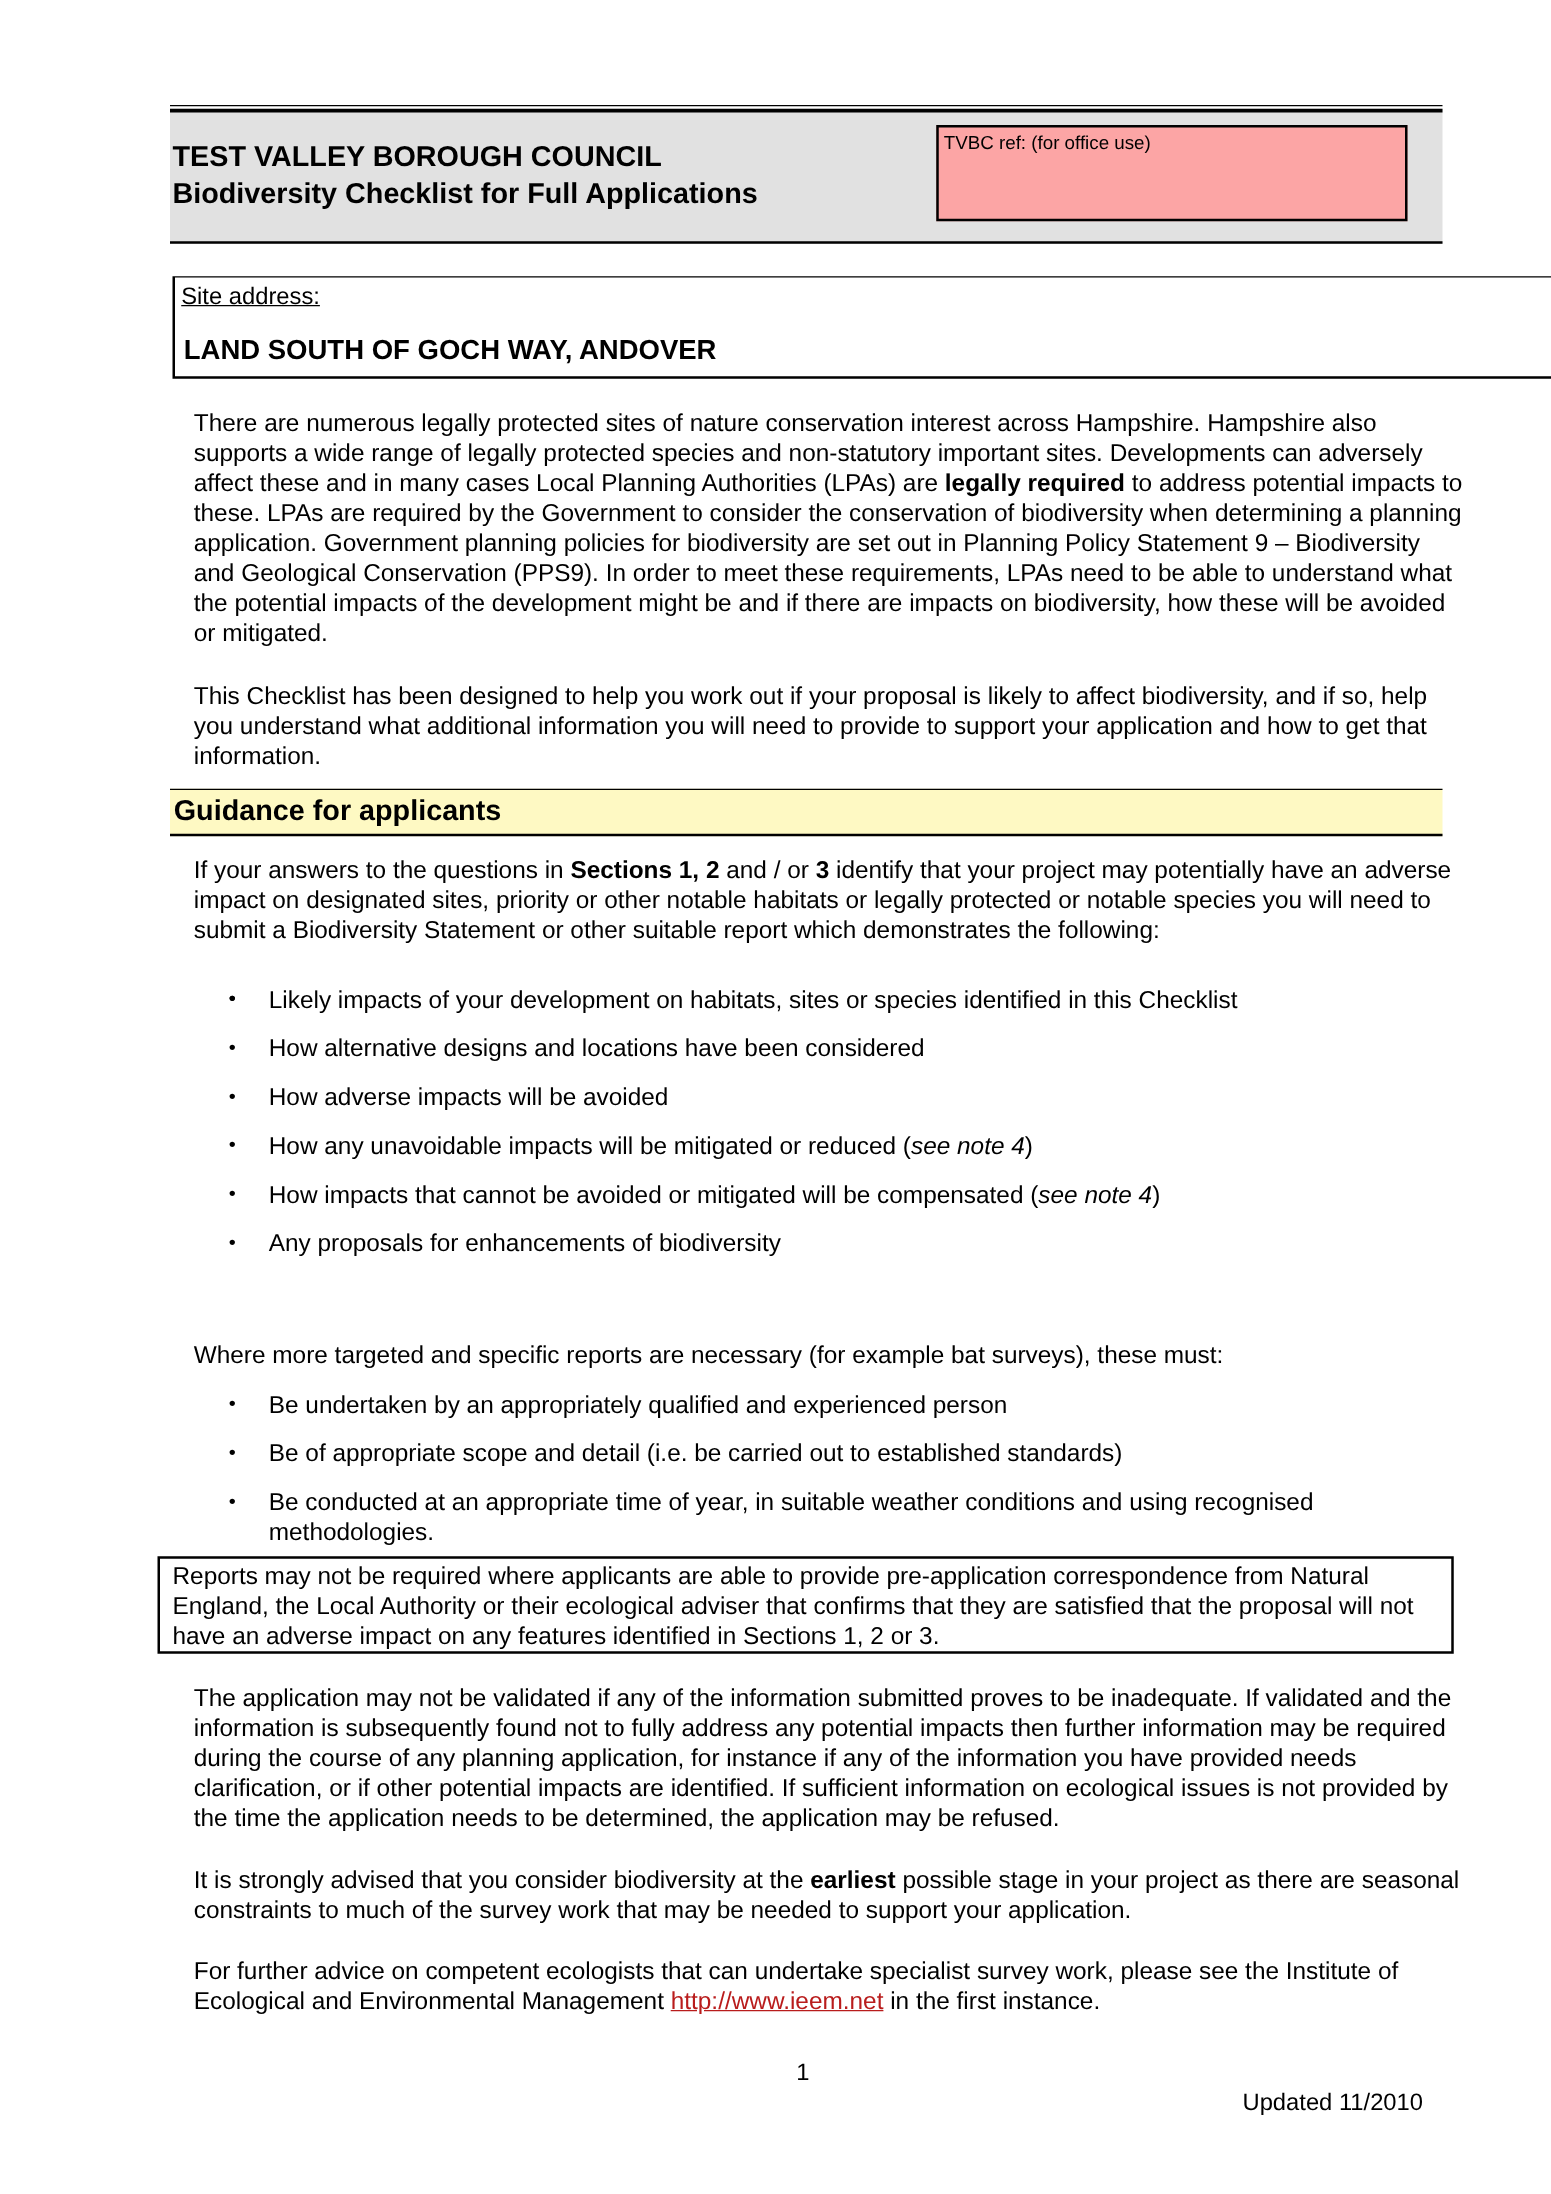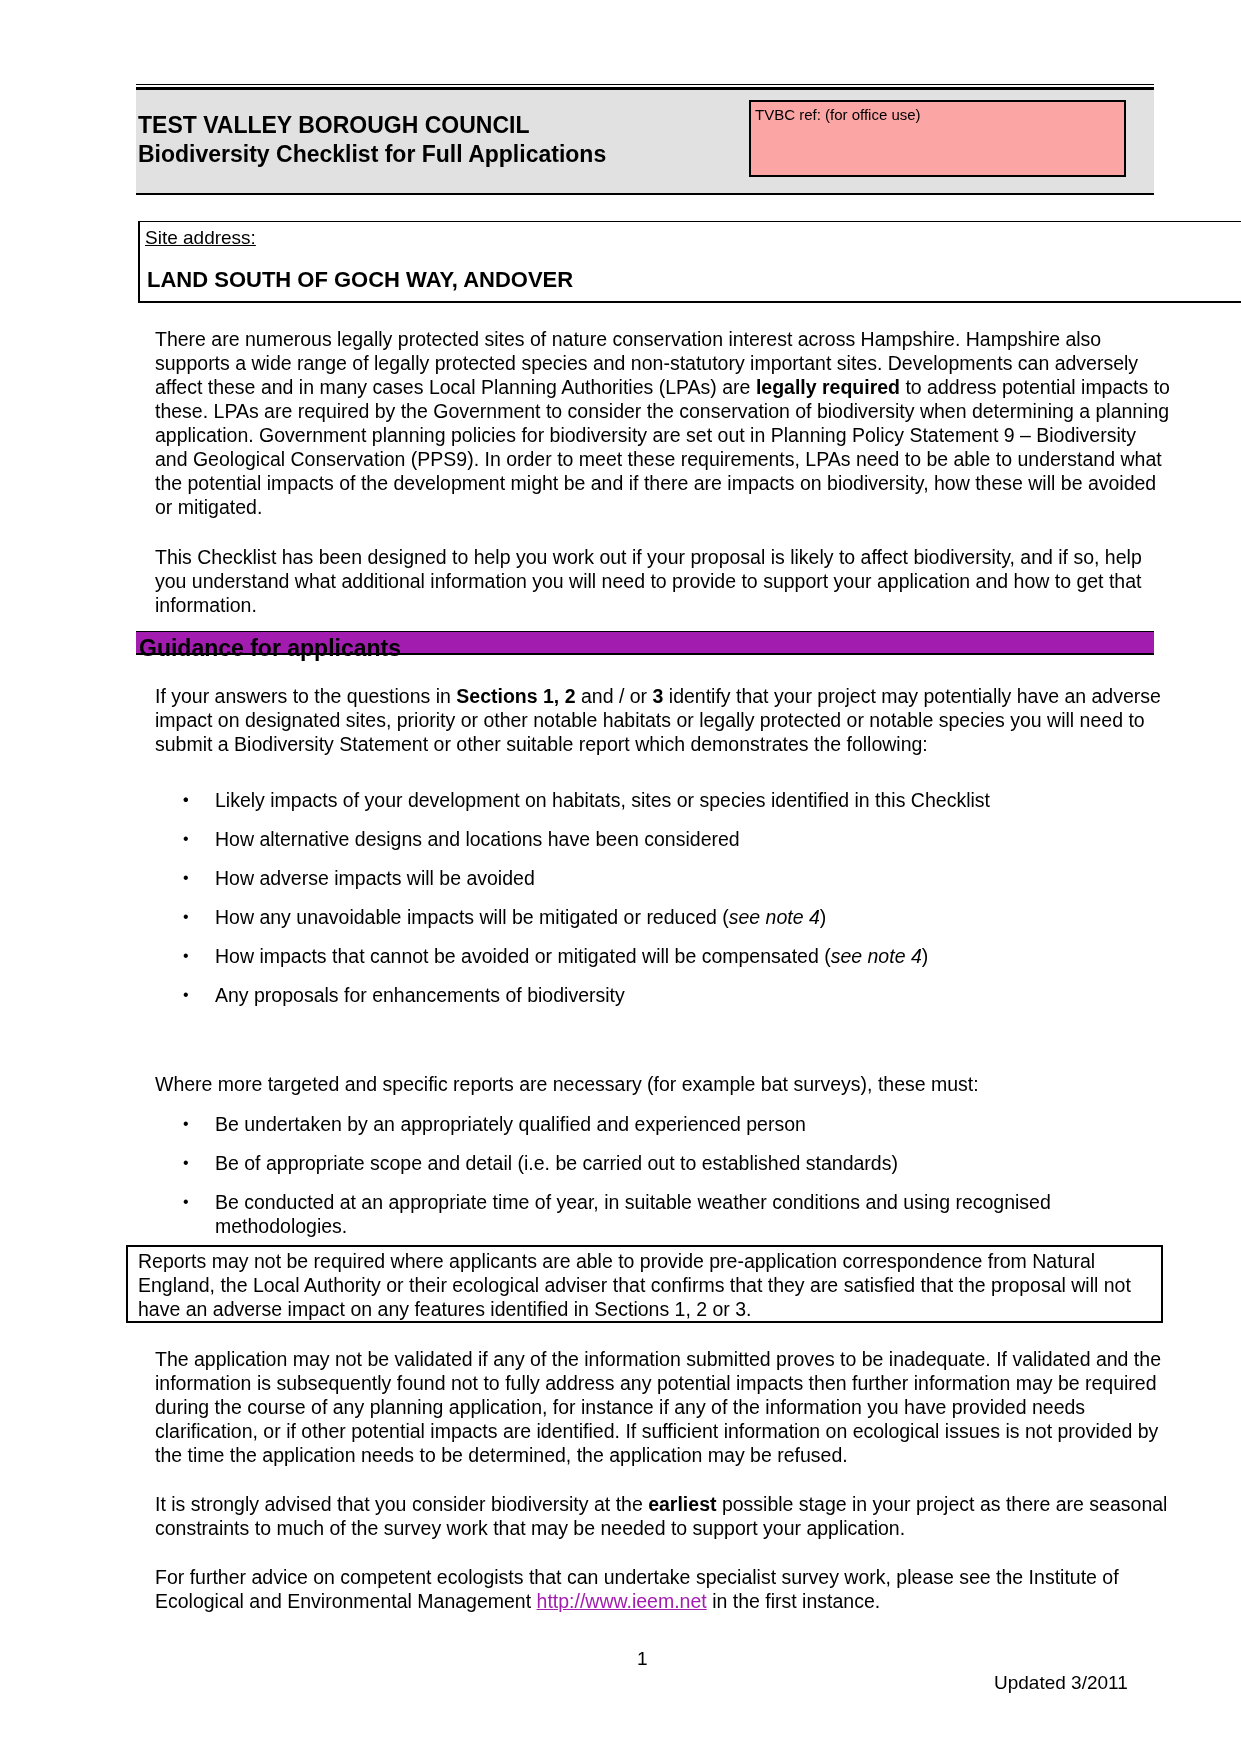--- a/index.html
+++ b/index.html
@@ -25,33 +25,33 @@
   .site-box {
     left: 138px; top: 221px; width: 1225px; height: 82px;
     border: 2px solid #000; border-top-width: 1px; box-sizing: border-box; text-align: center;
   }
   .site-label { position: absolute; left: 5px; top: 5px; font-size: 19px; text-decoration: underline; }
   .site-value { position: absolute; left: 7px; top: 45px; font-size: 22px; font-weight: bold; }
   
   .para { left: 155px; width: 1015px; font-size: 19.5px; line-height: 24px; }
   .para p { margin: 0; }
   .guide-band {
-    left: 136px; top: 631px; width: 1018px; height: 24px;
-    background: #a21caf; border-top: 1px solid #000; border-bottom: 2px solid #000; box-sizing: border-box;
+    left: 136px; top: 631px; width: 1018px; height: 38px;
+    background: #fef9c3; border-top: 1px solid #000; border-bottom: 2px solid #000; box-sizing: border-box;
   }
   .guide-title { position: absolute; left: 3px; top: 3px; font-size: 23px; font-weight: bold; }
   ul.bullets { margin: 0; padding: 0; list-style: none; }
   ul.bullets li { position: relative; padding-left: 60px; margin: 0; }
   ul.bullets li .dot { position: absolute; left: 28px; top: 0; font-size: 16px; }
   .boxed {
     left: 126px; top: 1245px; width: 1037px; height: 78px;
     border: 2px solid #000; border-top-width: 2px; box-sizing: border-box;
     padding: 2px 10px; font-size: 19.5px; line-height: 24px;
   }
-  a.link { color: #a21caf; text-decoration: underline; }
+  a.link { color: #b91c1c; text-decoration: underline; }
   .page-num { left: 637px; top: 1648px; font-size: 19px; }
   .updated { left: 994px; top: 1672px; font-size: 19px; }
 </style>
 </head>
 <body>
 
 <div class="abs hdr-top-thin"></div>
 <div class="abs hdr-band"></div>
 <div class="abs hdr-title">
   <div>TEST VALLEY BOROUGH COUNCIL</div>
@@ -115,13 +115,13 @@
 
 <div class="abs para" style="top:1492px;">
   <p><span>It is strongly advised that you consider biodiversity at the </span><b>earliest</b><span> possible stage in your project as there are seasonal constraints to much of the survey work that may be needed to support your application.</span></p>
 </div>
 
 <div class="abs para" style="top:1565px;">
   <p><span>For further advice on competent ecologists that can undertake specialist survey work, please see the Institute of Ecological and Environmental Management </span><a class="link" href="#">http://www.ieem.net</a><span> in the first instance.</span></p>
 </div>
 
 <div class="abs page-num">1</div>
-<div class="abs updated">Updated 3/2011</div>
+<div class="abs updated">Updated 11/2010</div>
 
 </body></html>

